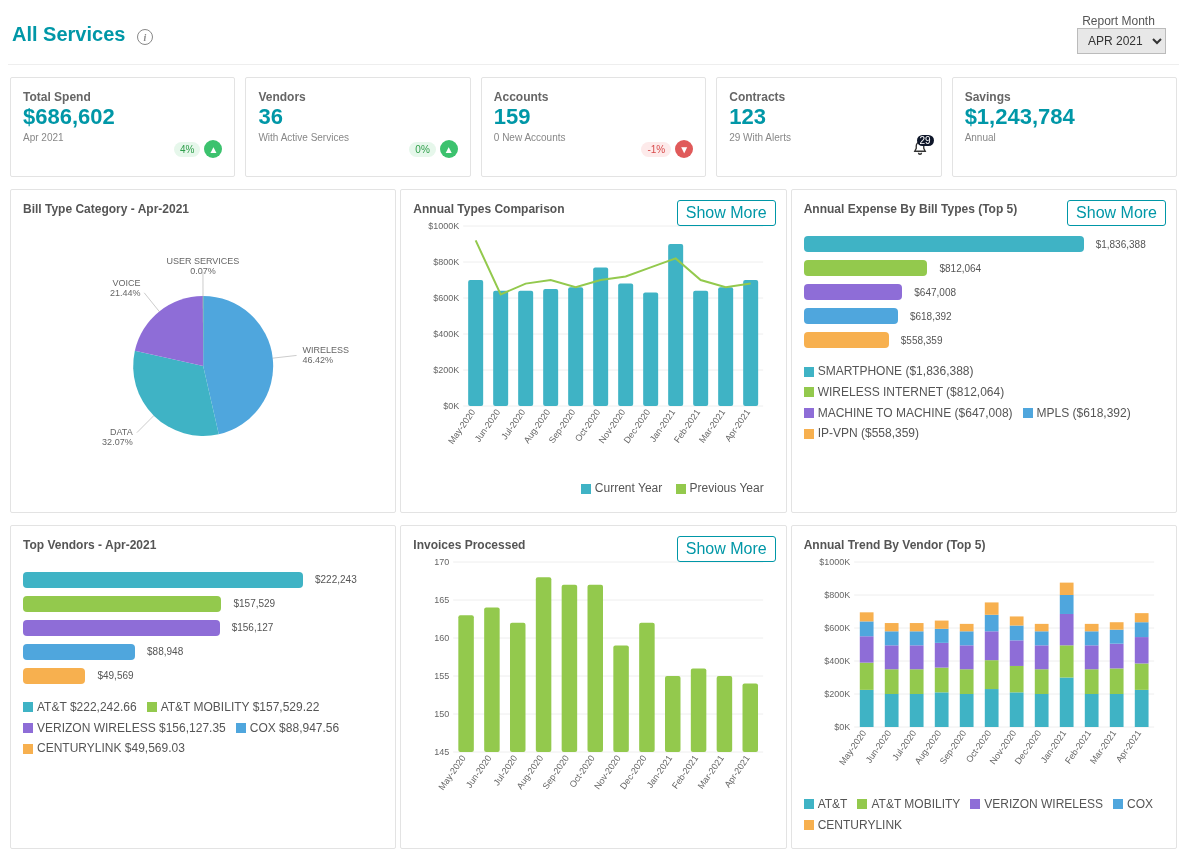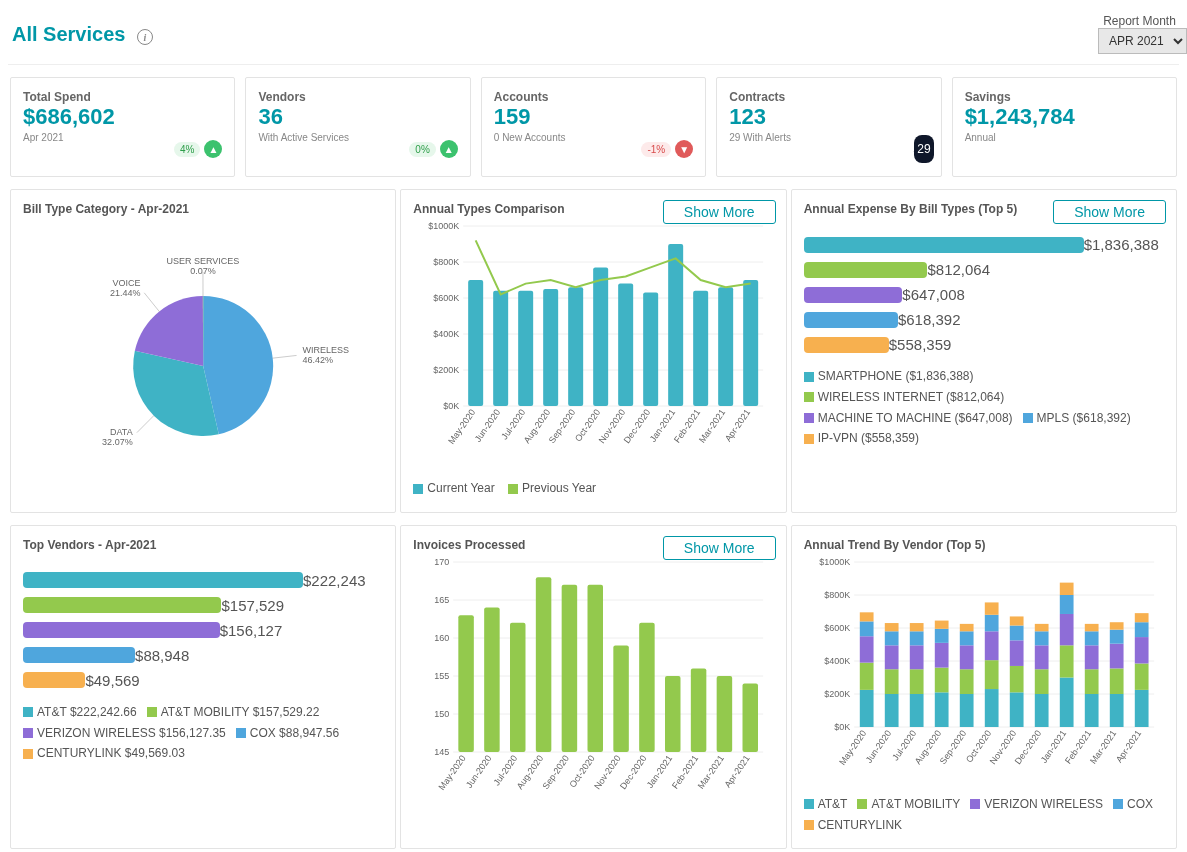--- a/index.html
+++ b/index.html
@@ -1,46 +1,46 @@
 <!DOCTYPE html>
 <html><head>
 <meta charset="utf-8">
 <style>
   *{box-sizing:border-box;margin:0;padding:0;}
   body{font-family:Arial,Helvetica,sans-serif;background:#fff;color:#333;font-size:12px;width:1187px;}
-  .header{display:flex;align-items:center;justify-content:space-between;padding:14px 0 10px 12px;}
+  .header{display:flex;align-items:center;justify-content:space-between;padding:14px 21px 10px 12px;}
   .header h1{color:#0097a7;font-size:20px;font-weight:600;}
   .info-icon{display:inline-flex;align-items:center;justify-content:center;width:16px;height:16px;border:1.5px solid #888;border-radius:50%;margin-left:6px;font-size:10px;font-style:italic;color:#888;font-family:Georgia,serif;font-weight:bold;}
   .month-sel{display:flex;align-items:center;font-size:12px;color:#555;flex-direction:column;}
   .month-sel select{margin-left:6px;background:#e8e8e8;border:1px solid #bbb;padding:4px 6px;color:#333;font-size:12px;}
   .hr{height:1px;background:#eee;margin:0 8px 12px 8px;}
   .kpi-row{display:flex;gap:10px;padding:0 10px 12px 10px;}
   .kpi{flex:1;border:1px solid #e3e3e3;border-radius:2px;padding:12px 12px;position:relative;min-height:100px;}
   .kpi .lbl{color:#666;font-weight:600;font-size:12px;margin-bottom:0;}
   .kpi .val{color:#0097a7;font-size:22px;font-weight:600;}
   .kpi .sub{color:#888;font-size:10px;margin-top:2px;}
   .badge{position:absolute;right:12px;bottom:18px;display:flex;align-items:center;gap:4px;}
   .pct{font-size:10px;padding:2px 6px;border-radius:10px;color:#2e9e4a;background:#e6f7eb;}
   .pct.red{color:#d84a4a;background:#fdeaea;}
   .circ{width:18px;height:18px;border-radius:50%;display:flex;align-items:center;justify-content:center;color:#fff;font-size:10px;background:#3cc26e;}
   .circ.red{background:#e05a5a;}
   .bell{width:18px;height:18px;position:relative;}
   .bell svg{width:18px;height:18px;}
-  .bell .cnt{position:absolute;top:-5px;right:-5px;background:#0f172a;color:#fff;border-radius:8px;font-size:12px;padding:7px 3px;}
+  .bell .cnt{position:absolute;top:-5px;right:-5px;background:#0f172a;color:#fff;border-radius:8px;font-size:10px;padding:0 3px;}
   .panels{display:grid;grid-template-columns:1fr 1fr 1fr;gap:4px;padding:0 10px 12px 10px;}
   .panel{border:1px solid #e3e3e3;border-radius:2px;padding:12px;position:relative;}
   .panel .ttl{color:#555;font-weight:600;font-size:12px;}
-  .showmore{position:absolute;top:10px;right:10px;border:1px solid #0097a7;color:#0097a7;background:#fff;padding:3px 20px;font-size:14px;border-radius:3px;cursor:pointer;}
+  .showmore{position:absolute;top:10px;right:10px;border:1px solid #0097a7;color:#0097a7;background:#fff;padding:3px 8px;font-size:16px;border-radius:3px;cursor:pointer;}
   svg text{font-size:9px;fill:#666;font-family:Arial;}
   .legend{font-size:12px;color:#555;line-height:1.6;}
   .lg{display:inline-flex;align-items:center;margin-right:10px;}
   .sw{width:10px;height:10px;display:inline-block;margin-right:4px;}
   .h-bar-row{display:flex;align-items:center;margin:8px 0;}
   .h-bar{height:16px;border-radius:4px;}
-  .h-bar-lbl{font-size:15px;color:#555;margin-left:0;}
+  .h-bar-lbl{font-size:10px;color:#555;margin-left:12px;}
 </style>
 </head>
 <body>
 
 <div class="header">
   <h1>
     <span>All Services</span>
     <span class="info-icon">i</span>
   </h1>
   <div class="month-sel">
@@ -159,21 +159,21 @@
         <rect x="255" y="28" width="15" height="162" fill="#3fb3c5" rx="2"></rect>
         <text x="262.5" y="196" text-anchor="end" transform="rotate(-55 262.5 196)">Jan-2021</text>
         <rect x="280" y="74.8" width="15" height="115.2" fill="#3fb3c5" rx="2"></rect>
         <text x="287.5" y="196" text-anchor="end" transform="rotate(-55 287.5 196)">Feb-2021</text>
         <rect x="305" y="71.19999999999999" width="15" height="118.80000000000001" fill="#3fb3c5" rx="2"></rect>
         <text x="312.5" y="196" text-anchor="end" transform="rotate(-55 312.5 196)">Mar-2021</text>
         <rect x="330" y="64.00000000000001" width="15" height="125.99999999999999" fill="#3fb3c5" rx="2"></rect>
         <text x="337.5" y="196" text-anchor="end" transform="rotate(-55 337.5 196)">Apr-2021</text>
         <path d="M62.5,24.400000000000006 L87.5,78.4 L112.5,67.6 L137.5,64.00000000000001 L162.5,71.19999999999999 L187.5,64.00000000000001 L212.5,60.400000000000006 L237.5,51.400000000000006 L262.5,42.400000000000006 L287.5,64.00000000000001 L312.5,71.19999999999999 L337.5,67.6" fill="none" stroke="#93c94d" stroke-width="2"></path>
       </svg>
-    <div class="legend" style="text-align:left">
+    <div class="legend" style="text-align:right">
       <span class="lg">
           <span class="sw" style="background:#3fb3c5"></span>
           <span>Current Year</span>
         </span>
       <span class="lg">
           <span class="sw" style="background:#93c94d"></span>
           <span>Previous Year</span>
         </span>
     </div>
   </div>

